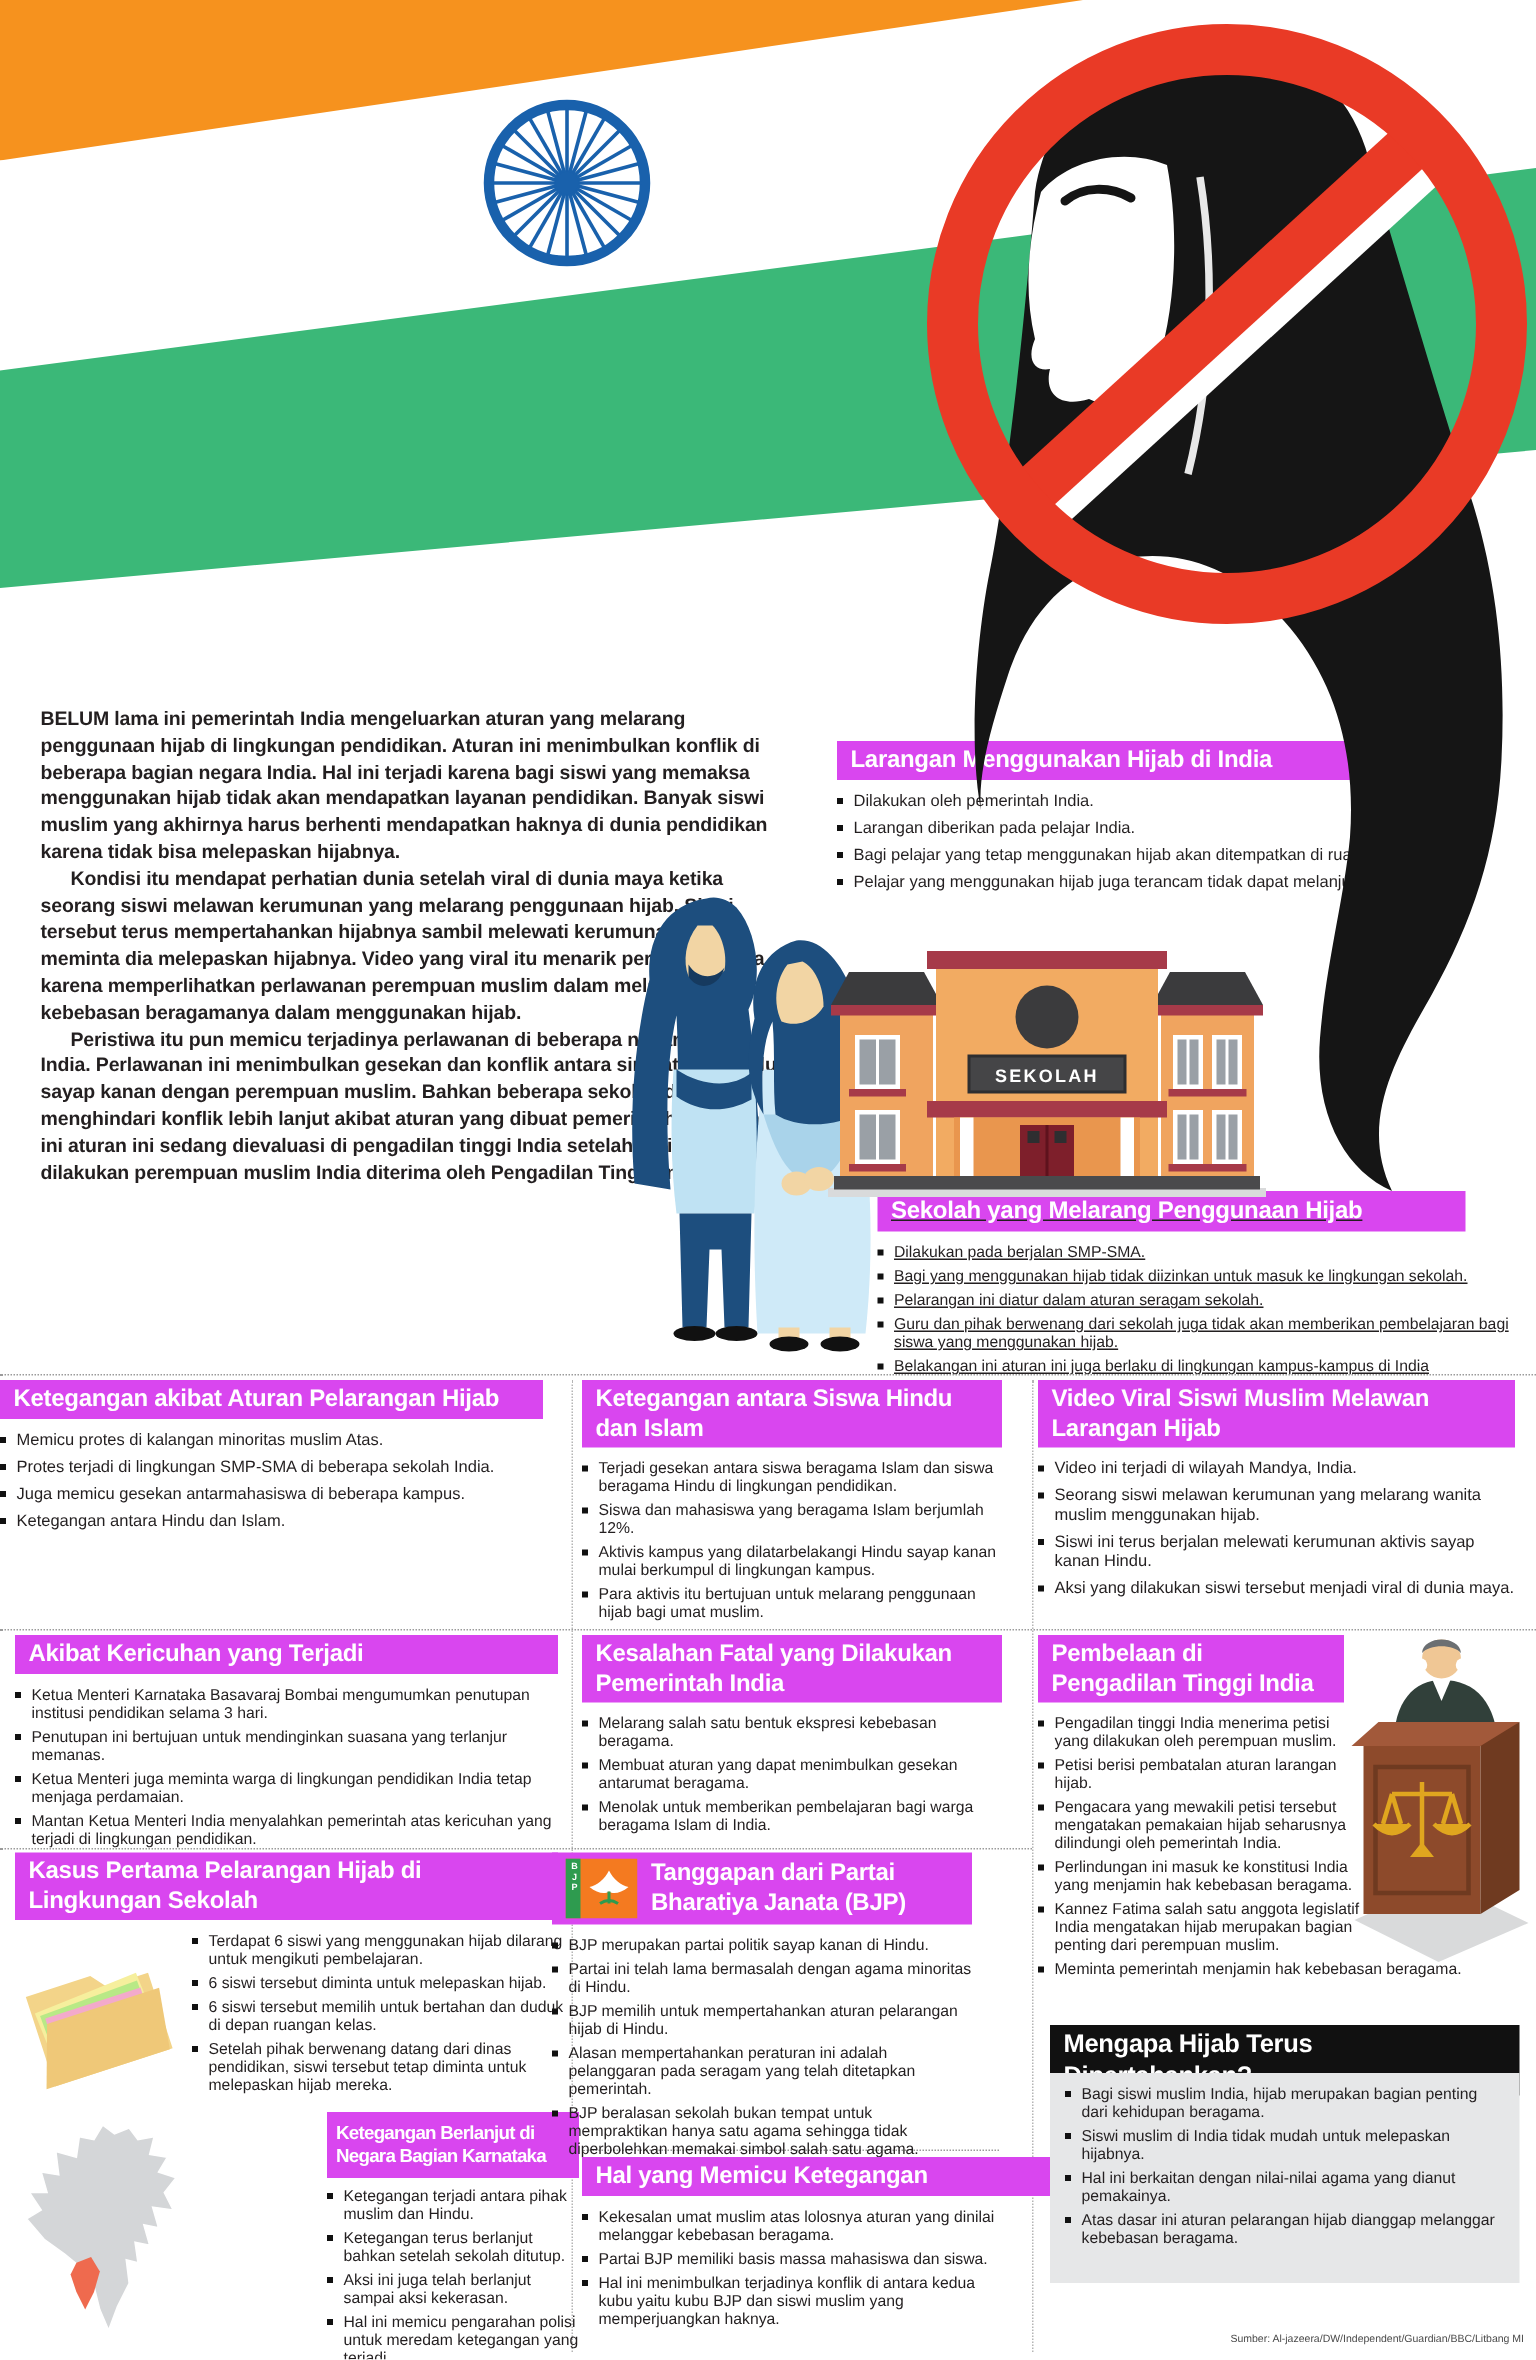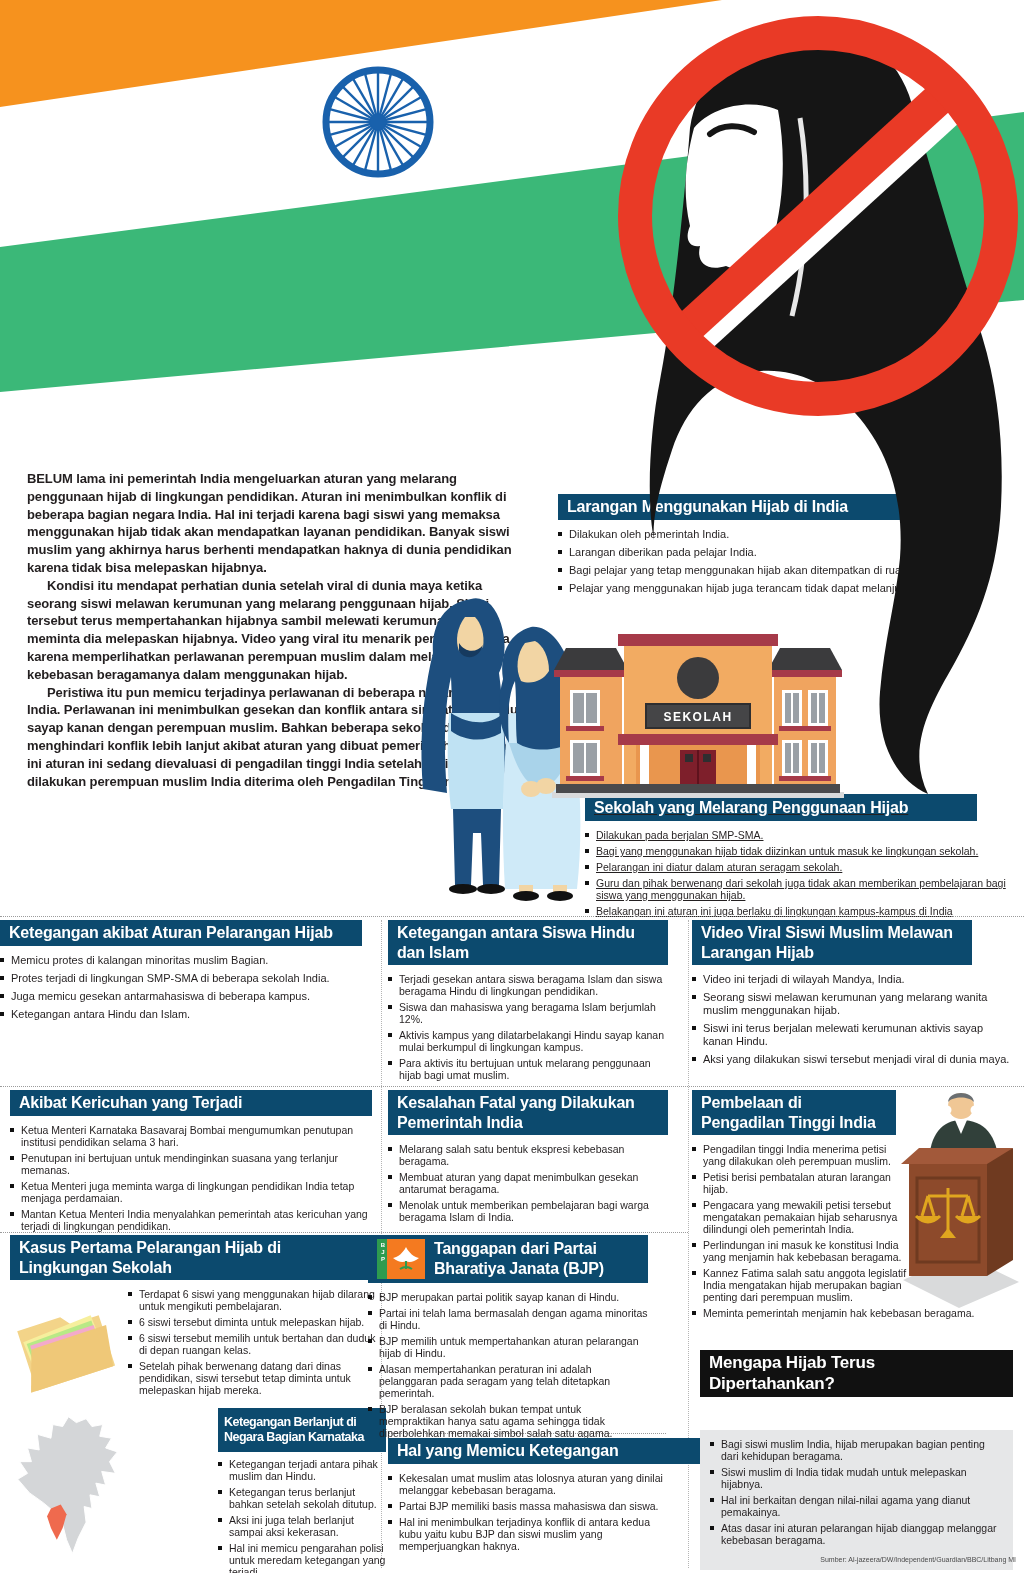--- a/index.html
+++ b/index.html
@@ -20,21 +20,21 @@
                           0 -4px 0 #fff,0 4px 0 #fff,-4px 0 0 #fff,4px 0 0 #fff;}
   
   .ban{position:absolute;left:594px;top:0;width:430px;height:910px;z-index:4;}
   
   .intro{position:absolute;left:27px;top:470px;width:505px;font-weight:bold;font-size:13px;
          line-height:17.8px;letter-spacing:-.1px;}
   .intro p{margin:0;}
   .intro p.ind{text-indent:20px;}
   .intro .byline{font-weight:normal;font-size:11px;}
   
-  .hdr{background:#0c4a6e;color:#fff;font-weight:bold;font-size:16px;line-height:1.22;
+  .hdr{background:#d946ef;color:#fff;font-weight:bold;font-size:16px;line-height:1.22;
        letter-spacing:-.2px;padding:3px 9px;display:flex;align-items:center;box-sizing:border-box;}
   .hdr.black{background:#111;font-size:17px;}
   
   .blist{list-style:none;margin:8px 0 0 0;padding:0;font-size:11px;line-height:13px;color:#231f20;}
   .blist li{position:relative;padding-left:11px;margin-bottom:5px;}
   .blist li::before{content:"";position:absolute;left:0;top:4px;width:4px;height:4px;background:#111;}
   .blist.tight{font-size:10.5px;line-height:12px;}
   .blist.tight li{margin-bottom:4px;}
   .sec{position:absolute;box-sizing:border-box;}
   
@@ -42,21 +42,21 @@
   .vdot{position:absolute;border-left:1px dotted #b5b5b5;width:0;}
   
   .school{position:absolute;left:552px;top:616px;width:292px;height:192px;z-index:3;}
   .women{position:absolute;left:413px;top:593px;width:180px;height:318px;z-index:3;}
   .judge{position:absolute;left:895px;top:1078px;width:126px;height:232px;}
   .folder{float:left;width:108px;height:116px;margin:6px 10px 4px 0;}
   .map{position:absolute;left:8px;top:1412px;width:122px;height:152px;}
   .bjp-logo{position:relative;width:48px;height:40px;flex:0 0 auto;margin-right:9px;}
   .bjp-letters{position:absolute;left:1px;top:3px;width:9px;font-size:6px;font-weight:bold;color:#fff;
                writing-mode:vertical-rl;text-orientation:upright;letter-spacing:1px;line-height:9px;}
-  .panel{position:absolute;background:#E6E7E8;box-sizing:border-box;padding:8px 10px;margin-top:48px;}
+  .panel{position:absolute;background:#E6E7E8;box-sizing:border-box;padding:8px 10px;}
   .source{position:absolute;right:8px;top:1556px;font-size:7px;color:#4a4a4a;}
   .wide{width:315px;}
 </style>
 </head>
 <body>
 
 <div class="poster">
 
   <div class="band-orange"></div>
   <div class="band-green"></div>
@@ -215,39 +215,39 @@
   <div class="hdot" style="left:0;top:916px;width:1024px;"></div>
   <div class="hdot" style="left:0;top:1086px;width:1024px;"></div>
   <div class="hdot" style="left:0;top:1232px;width:688px;"></div>
   <div class="hdot" style="left:388px;top:1433px;width:278px;"></div>
   <div class="vdot" style="left:381px;top:920px;height:648px;"></div>
   <div class="vdot" style="left:688px;top:920px;height:648px;"></div>
 
   <div class="sec" style="left:0;top:920px;width:366px;">
     <div class="hdr" style="width:362px;min-height:26px;">Ketegangan akibat Aturan Pelarangan Hijab</div>
     <ul class="blist">
-      <li>Memicu protes di kalangan minoritas muslim Bagian.</li>
+      <li>Memicu protes di kalangan minoritas muslim Atas.</li>
       <li>Protes terjadi di lingkungan SMP-SMA di beberapa sekolah India.</li>
       <li>Juga memicu gesekan antarmahasiswa di beberapa kampus.</li>
       <li>Ketegangan antara Hindu dan Islam.</li>
     </ul>
   </div>
 
   <div class="sec" style="left:388px;top:920px;width:282px;">
     <div class="hdr" style="width:280px;min-height:44px;">Ketegangan antara Siswa Hindu dan Islam</div>
     <ul class="blist tight">
       <li>Terjadi gesekan antara siswa beragama Islam dan siswa beragama Hindu di lingkungan pendidikan.</li>
       <li>Siswa dan mahasiswa yang beragama Islam berjumlah 12%.</li>
       <li>Aktivis kampus yang dilatarbelakangi Hindu sayap kanan mulai berkumpul di lingkungan kampus.</li>
       <li>Para aktivis itu bertujuan untuk melarang penggunaan hijab bagi umat muslim.</li>
     </ul>
   </div>
 
   <div class="sec" style="left:692px;top:920px;width:323px;">
-    <div class="hdr" style="width:280px;min-height:44px;">Video Viral Siswi Muslim Melawan Larangan Hijab</div>
+    <div class="hdr" style="width:318px;min-height:44px;">Video Viral Siswi Muslim Melawan Larangan Hijab</div>
     <ul class="blist">
       <li>Video ini terjadi di wilayah Mandya, India.</li>
       <li>Seorang siswi melawan kerumunan yang melarang wanita muslim menggunakan hijab.</li>
       <li>Siswi ini terus berjalan melewati kerumunan aktivis sayap kanan Hindu.</li>
       <li>Aksi yang dilakukan siswi tersebut menjadi viral di dunia maya.</li>
     </ul>
   </div>
 
   <div class="sec" style="left:10px;top:1090px;width:366px;">
     <div class="hdr" style="width:362px;min-height:26px;">Akibat Kericuhan yang Terjadi</div>

